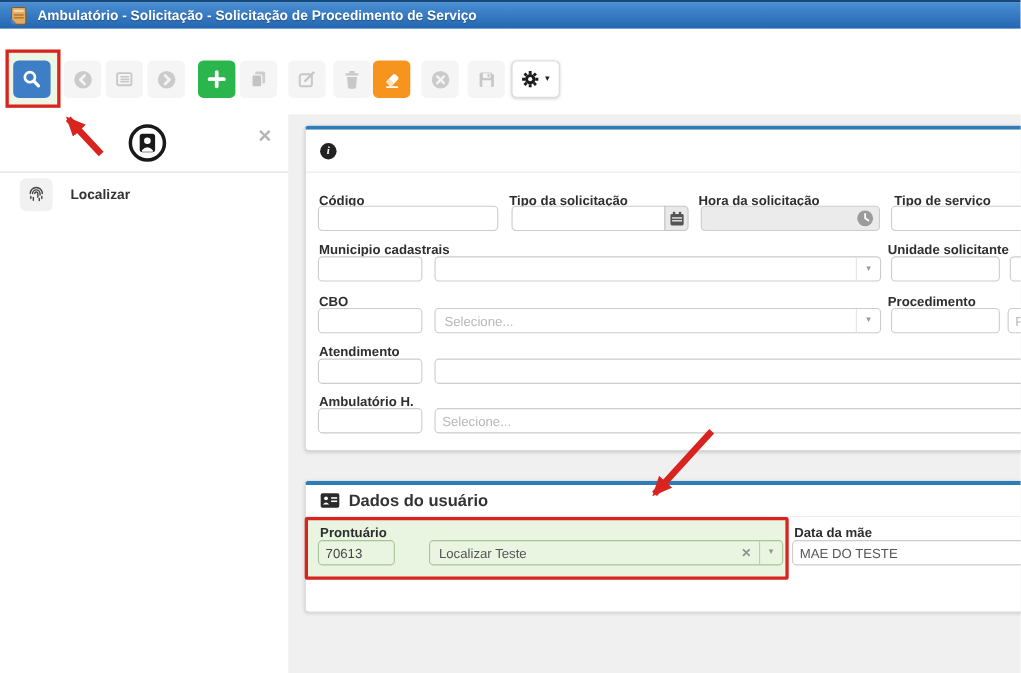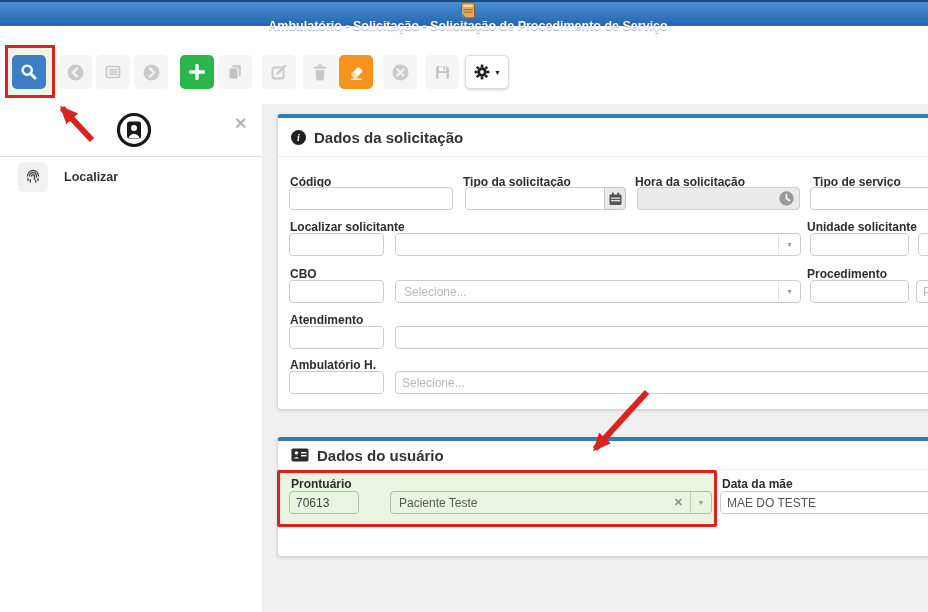--- a/index.html
+++ b/index.html
@@ -2,21 +2,21 @@
 <html><head>
 <meta charset="utf-8">
 <style>
   html,body { margin:0; padding:0; }
   body { width:928px; height:612px; font-family:"Liberation Sans",sans-serif; }
   .stage { position:relative; width:928px; height:612px; background:#fff; overflow:hidden; }
 
   
   .titlebar { position:absolute; left:0; top:0; width:928px; height:26px; box-sizing:border-box;
     background:linear-gradient(#4a8fd2,#2366b2); border-top:2px solid #17497e;
-    display:flex; align-items:center;flex-direction:column; }
+    display:flex; align-items:center; }
   .title-icon { margin-left:9px; flex:0 0 auto; }
   .title-text { margin-left:8px; color:#fff; font-size:12.5px; font-weight:bold;
     text-shadow:0 1px 1px rgba(0,0,0,.35); white-space:nowrap; }
 
   
   .tbtn { position:absolute; top:55px; width:34px; height:34px; border:none; border-radius:5px;
     background:#f5f5f5; display:flex; align-items:center; justify-content:center; padding:0; cursor:pointer; }
   .b-blue   { background:#3d7ec6; }
   .b-green  { background:#2bb54d; }
   .b-orange { background:#f7941e; }
@@ -210,21 +210,20 @@
         <path d="M5,11.5 v2 M7.3,12.6 v2.4 M12.7,13.4 v1.8 M15,11.5 v2"></path>
       </svg>
     </span>
     <span class="side-label">Localizar</span>
   </div>
 
 
   <div class="panel p1">
     <div class="panel-header">
       <span class="info-ic">i</span>
-      <span>Dados da solicitação</span>
     </div>
 
     <label class="flabel" style="left:12px;top:57px">Código</label>
     <input class="fin" style="left: 11px; top: 69px; width: 164px;">
     <label class="flabel" style="left:185px;top:57px">Tipo da solicitação</label>
     <input class="fin joined" style="left: 187px; top: 69px; width: 140px;">
     <button class="cal-btn" style="left:326px;top:69px">
       <svg width="15" height="15" viewBox="0 0 15 15">
         <rect x="1.5" y="3.5" width="12" height="10.5" rx="1.3" fill="#555"></rect>
         <rect x="3.8" y="1.4" width="2" height="3.4" rx="0.6" fill="#555"></rect>
@@ -237,21 +236,21 @@
     <input class="fin dis" style="left: 359px; top: 69px; width: 163px;" disabled="">
     <span class="clock-wrap" style="left:500px;top:72px">
       <svg width="17" height="17" viewBox="0 0 17 17">
         <circle cx="8.5" cy="8.5" r="7.2" fill="#9b9b9b"></circle>
         <path d="M8.5,4.5 v4 l3,2" stroke="#fff" stroke-width="1.6" fill="none" stroke-linecap="round"></path>
       </svg>
     </span>
     <label class="flabel" style="left:535px;top:57px">Tipo de serviço</label>
     <input class="fin" style="left: 532px; top: 69px; width: 160px;">
 
-    <label class="flabel" style="left:12px;top:102px">Localizar solicitante</label>
+    <label class="flabel" style="left:12px;top:102px">Municipio cadastrais</label>
     <input class="fin" style="left: 11px; top: 115px; width: 95px;">
     <div class="dd" style="left:117px;top:115px;width:406px">
       <span class="dd-caret">▼</span>
     </div>
     <label class="flabel" style="left:529px;top:102px">Unidade solicitante</label>
     <input class="fin" style="left: 532px; top: 115px; width: 99px;">
     <input class="fin" style="left: 640px; top: 115px; width: 55px;">
 
     <label class="flabel" style="left:12px;top:149px">CBO</label>
     <input class="fin" style="left: 11px; top: 162px; width: 95px;">
@@ -281,21 +280,21 @@
         <rect x="10" y="4" width="5.5" height="1.4" fill="#fff"></rect>
         <rect x="10" y="7" width="5.5" height="1.4" fill="#fff"></rect>
       </svg>
       <span>Dados do usuário</span>
     </div>
 
     <div class="pront-box"></div>
     <label class="flabel" style="left:13px;top:36px">Prontuário</label>
     <input class="fin green" style="left: 11px; top: 50px; width: 70px;" value="70613">
     <div class="combo" style="left:112px;top:50px;width:322px">
-      <span class="combo-text">Paciente Teste</span>
+      <span class="combo-text">Localizar Teste</span>
       <span class="combo-clear">✕</span>
       <span class="combo-caret">▼</span>
     </div>
     <label class="flabel" style="left:444px;top:36px">Data da mãe</label>
     <input class="fin" style="left: 442px; top: 50px; width: 216px;" value="MAE DO TESTE">
   </div>
 
   <svg class="overlay" width="928" height="612" viewBox="0 0 928 612">
     <defs>
       <marker id="ah" markerUnits="userSpaceOnUse" markerWidth="18" markerHeight="16" refX="15" refY="8" orient="auto">

